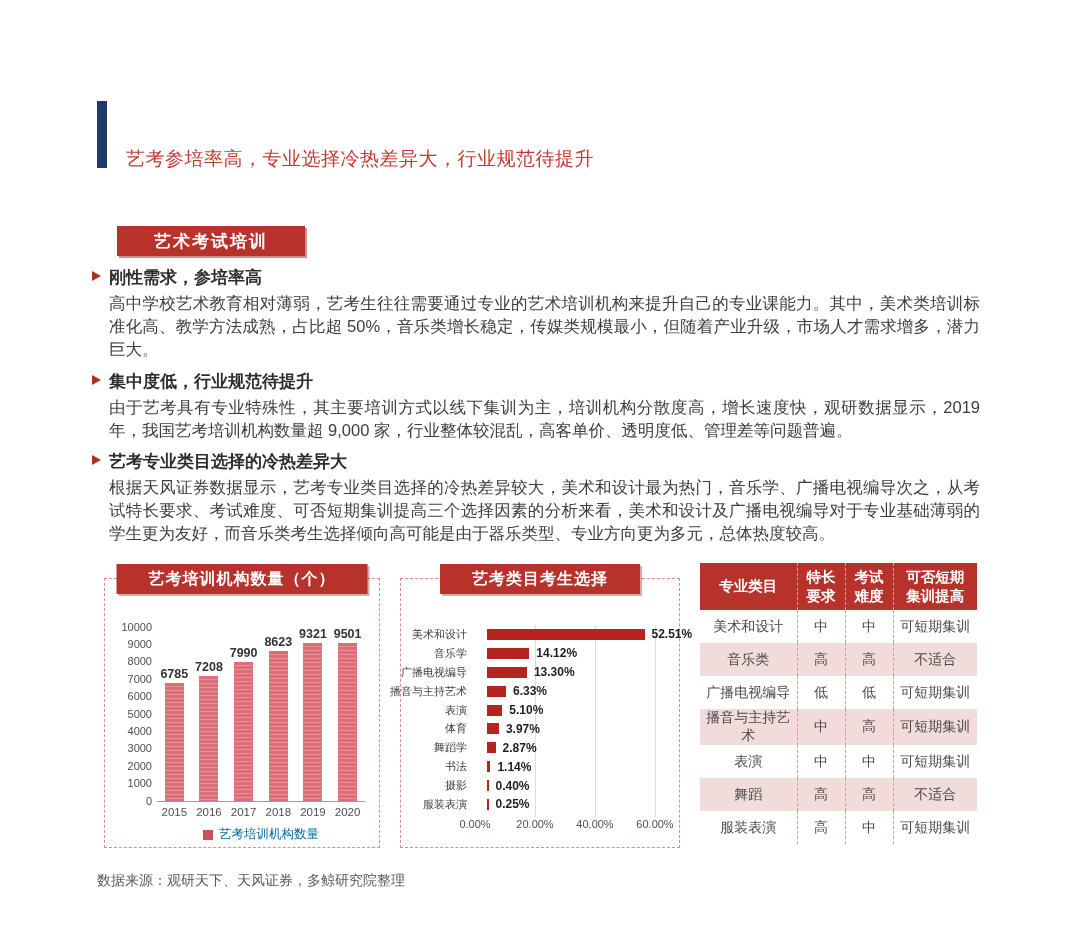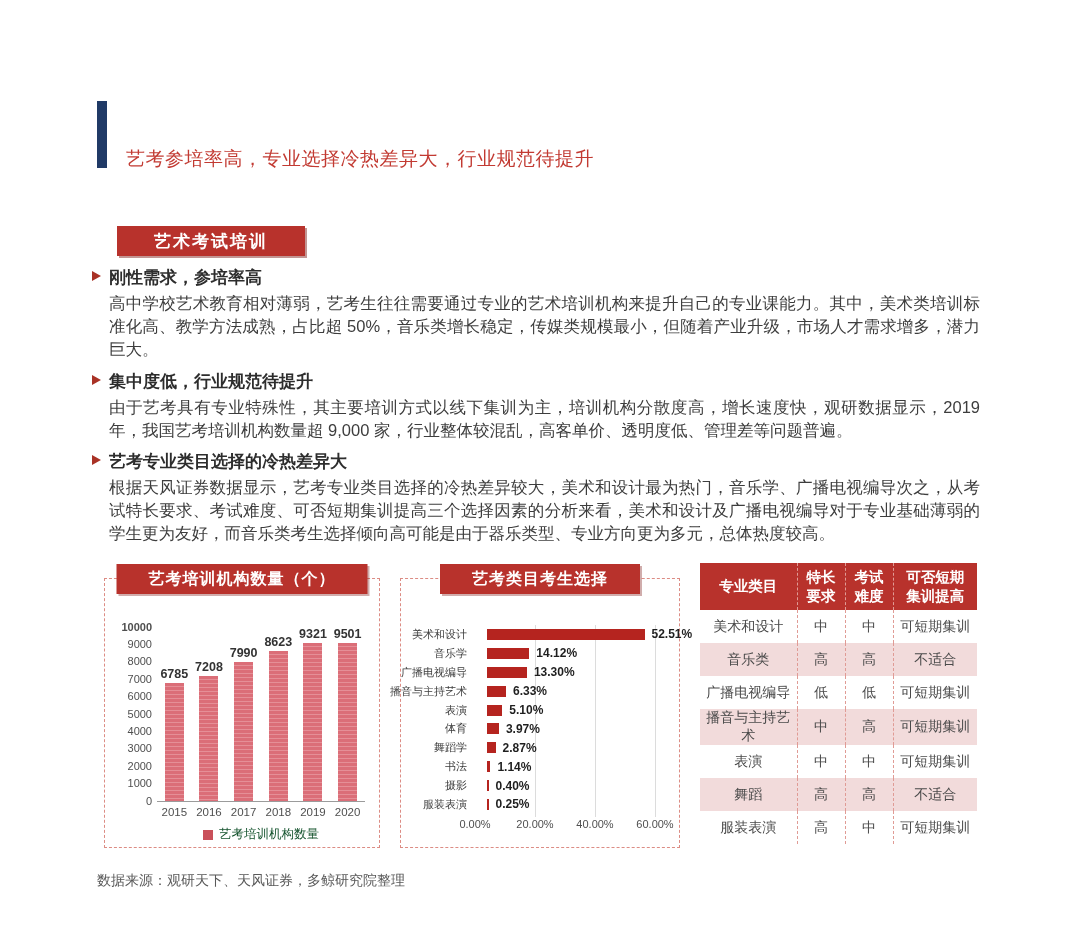--- a/index.html
+++ b/index.html
@@ -31,21 +31,21 @@
   .c1-area{position:absolute;top:48px;left:12px;right:14px;display:flex;}
   #c1-yaxis{position:relative;width:40px;height:174px;flex:none;}
   .c1-ytick{position:absolute;right:5px;width:100%;text-align:right;font-size:11px;color:#4f4f4f;line-height:11px;}
   .c1-right{flex:1;}
   #c1-plot{display:flex;justify-content:space-around;align-items:flex-end;height:174px;border-bottom:1px solid #9b9b9b;}
   .c1-slot{display:flex;flex-direction:column;align-items:center;justify-content:flex-end;height:100%;width:16.6%;}
   .c1-val{font-size:12.5px;font-weight:bold;color:#333;margin-bottom:2px;}
   .c1-bar{width:19px;background:repeating-linear-gradient(to bottom,#DB6E78 0px,#DB6E78 3px,#E58F97 3px,#E58F97 4px);}
   #c1-xlabels{display:flex;justify-content:space-around;margin-top:4px;}
   .c1-xlab{width:16.6%;text-align:center;font-size:11.5px;color:#4f4f4f;}
-  #c1-legend{display:flex;align-items:center;justify-content:center;gap:6px;margin-top:8px;font-size:12.5px;color:#14532d;}
+  #c1-legend{display:flex;align-items:center;justify-content:center;gap:6px;margin-top:8px;font-size:12.5px;color:#0369a1;}
   .legend-swatch{width:10px;height:10px;background:#C9505A;display:inline-block;flex:none;}
 
   
   #c2-plotarea{position:absolute;top:46px;left:10px;right:4px;}
   .c2-grid{position:absolute;top:0;height:192px;width:1px;background:#DCDCDC;z-index:0;}
   #c2-rows{position:relative;z-index:1;}
   .c2-row{display:flex;align-items:center;height:18.9px;}
   .c2-lab{width:56px;flex:none;display:flex;justify-content:flex-end;}
   .c2-lab span{font-size:11px;color:#3d3d3d;white-space:nowrap;}
   .c2-barwrap{flex:1;display:flex;align-items:center;margin-left:20px;}
@@ -100,21 +100,21 @@
           <div class="c1-ytick" style="bottom: -5.5px;">0</div>
           <div class="c1-ytick" style="bottom: 11.9px;">1000</div>
           <div class="c1-ytick" style="bottom: 29.3px;">2000</div>
           <div class="c1-ytick" style="bottom: 46.7px;">3000</div>
           <div class="c1-ytick" style="bottom: 64.1px;">4000</div>
           <div class="c1-ytick" style="bottom: 81.5px;">5000</div>
           <div class="c1-ytick" style="bottom: 98.9px;">6000</div>
           <div class="c1-ytick" style="bottom: 116.3px;">7000</div>
           <div class="c1-ytick" style="bottom: 133.7px;">8000</div>
           <div class="c1-ytick" style="bottom: 151.1px;">9000</div>
-          <div class="c1-ytick" style="bottom: 168.5px; font-weight: bold;">10000</div>
+          <div class="c1-ytick" style="bottom: 168.5px;">10000</div>
         </div>
       <div class="c1-right">
         <div id="c1-plot">
             <div class="c1-slot">
               <div class="c1-val">6785</div>
               <div class="c1-bar" style="height: 118.059px;"></div>
             </div>
             <div class="c1-slot">
               <div class="c1-val">7208</div>
               <div class="c1-bar" style="height: 125.419px;"></div>

